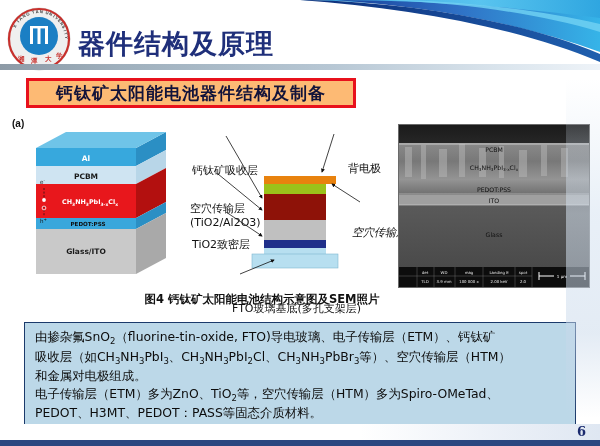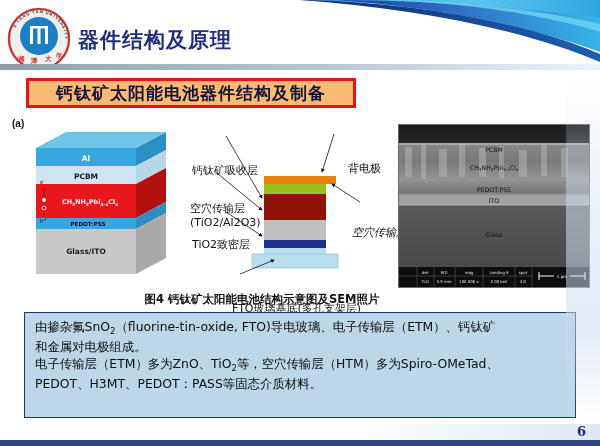--- a/index.html
+++ b/index.html
@@ -12,21 +12,21 @@
 
   
   .swoosh{position:absolute;top:0;right:0;width:360px;height:72px;pointer-events:none;}
 
   
   .logo{position:absolute;left:6px;top:6px;width:66px;height:66px;}
 
   
   .hdr-title{
     position:absolute;left:78px;top:26px;
-    font-size:21px;font-weight:bold;color:#1f2f7a;
+    font-size:27px;font-weight:bold;color:#1f2f7a;
     letter-spacing:1px;white-space:nowrap;
     font-family:"DejaVu Sans","Liberation Sans",sans-serif;
   }
   .hdr-rule{
     position:absolute;left:0;top:64px;width:600px;height:6px;
     background:linear-gradient(to right,#8d9aa6 0%,#9fb0bd 20%,#b7c7d4 55%,#dce6ee 85%,#eef3f8 100%);
   }
 
   
   .subtitle-box{
@@ -73,21 +73,21 @@
 
   
   .caption{
     position:absolute;left:0;top:292px;width:524px;text-align:center;
     font-size:11.5px;font-weight:bold;color:#111;
     font-family:"DejaVu Sans","Liberation Sans",sans-serif;
   }
 
   
   .textbox{
-    position:absolute;left:24px;top:312px;width:552px;height:106px;
+    position:absolute;left:24px;top:322px;width:552px;height:106px;
     border:1px solid #1b3a6b;background:#bcd8e8;box-sizing:border-box;
     padding:5px 2px 4px 10px;
   }
   .tline{
     font-size:12.4px;color:#0c0c0c;line-height:1.42;
     font-family:"DejaVu Sans","Liberation Sans",sans-serif;
     white-space:nowrap;
   }
   .tline sub{font-size:8.5px;}
 
@@ -332,20 +332,21 @@
         <rect x="155" y="146" width="16" height="8" fill="#0d0d0d"></rect>
         <text x="163" y="152.5" font-family="DejaVu Sans, sans-serif" font-size="4" fill="#ffffff" text-anchor="middle">1 µm</text>
       </svg>
     </div>
   </div>
 
   <div class="caption">图4  钙钛矿太阳能电池结构示意图及SEM照片</div>
 
   <div class="textbox">
     <div class="tline">由掺杂氟SnO<sub>2</sub>（fluorine-tin-oxide, FTO)导电玻璃、电子传输层（ETM）、钙钛矿</div>
+    <div class="tline">吸收层（如CH<sub>3</sub>NH<sub>3</sub>PbI<sub>3</sub>、CH<sub>3</sub>NH<sub>3</sub>PbI<sub>2</sub>Cl、CH<sub>3</sub>NH<sub>3</sub>PbBr<sub>3</sub>等）、空穴传输层（HTM）</div>
     <div class="tline">和金属对电极组成。</div>
     <div class="tline">电子传输层（ETM）多为ZnO、TiO<sub>2</sub>等，空穴传输层（HTM）多为Spiro-OMeTad、</div>
     <div class="tline">PEDOT、H3MT、PEDOT：PASS等固态介质材料。</div>
   </div>
 
   <div class="side-watermark"></div>
   <div class="footer-wash"></div>
   <div class="pageno">6</div>
   <div class="footer-bar"></div>
 

